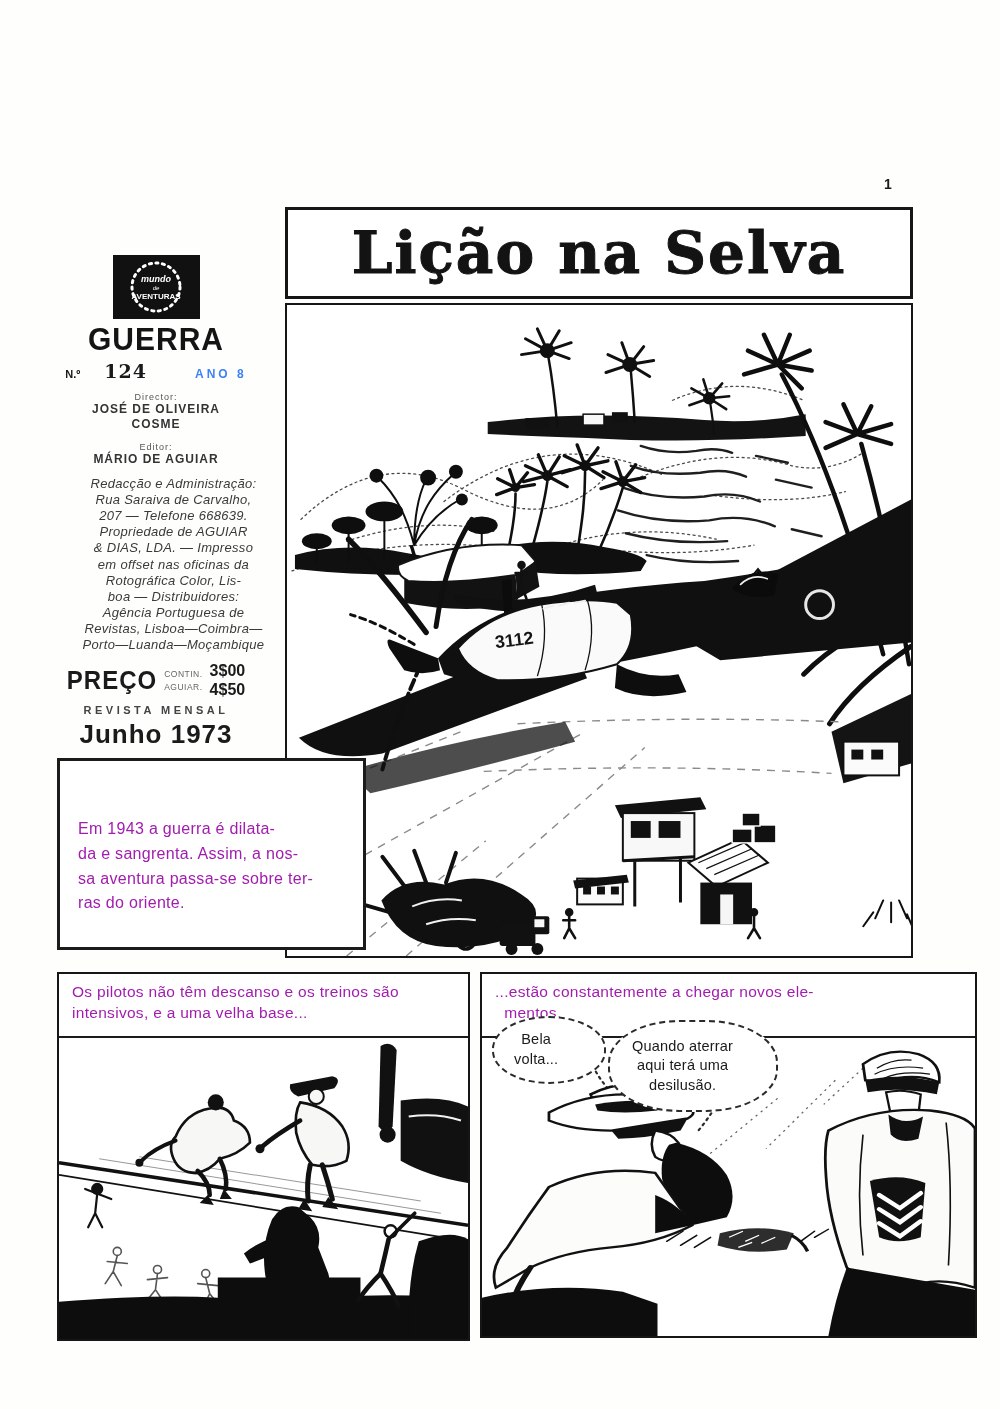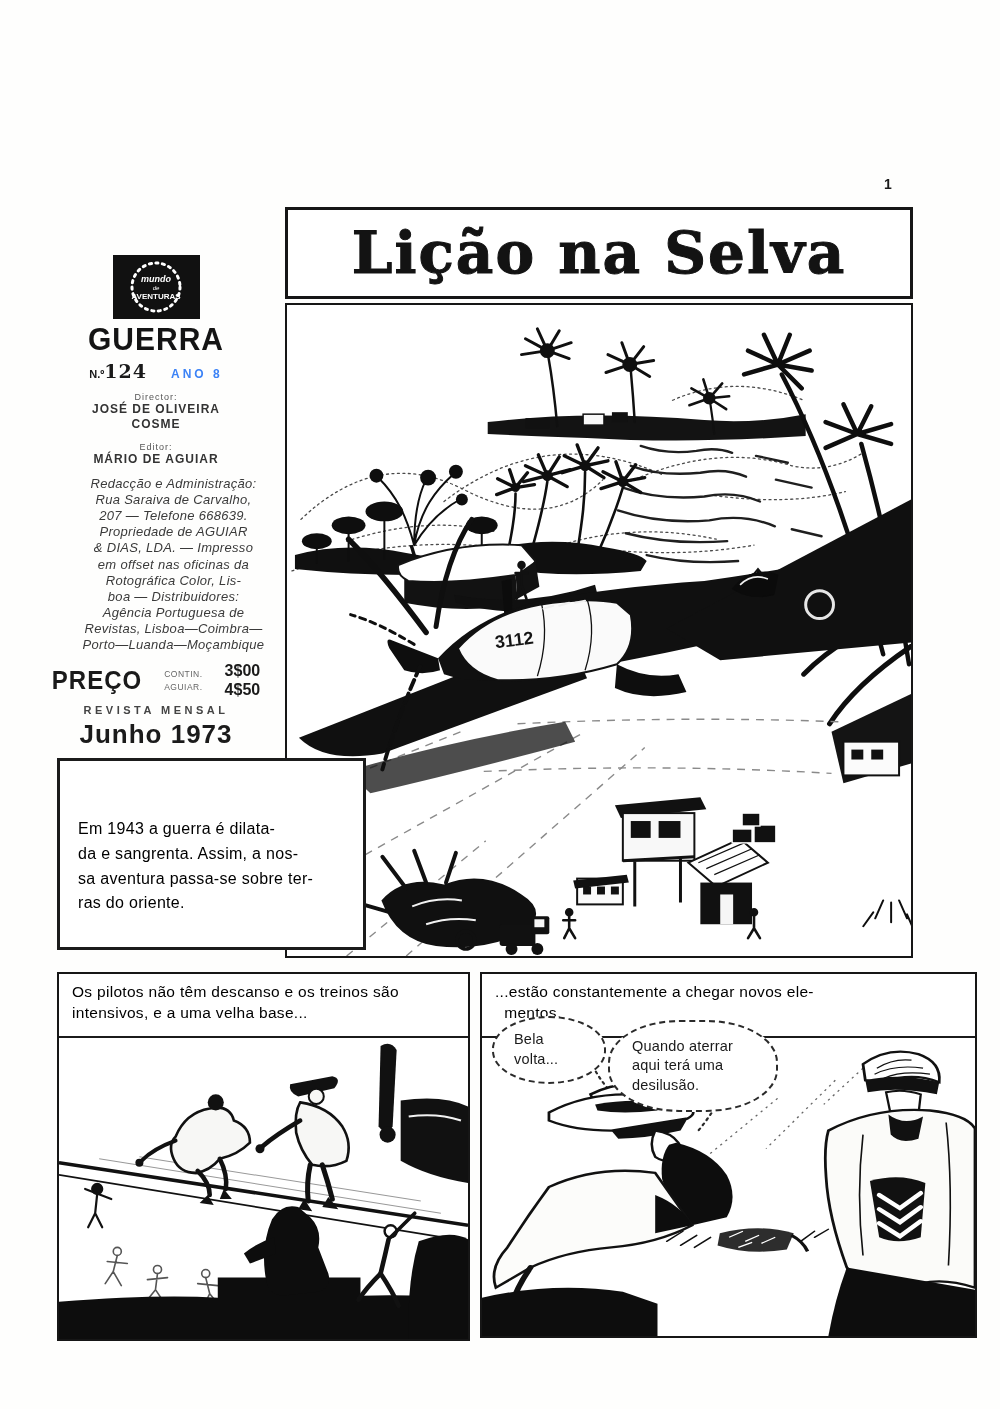--- a/index.html
+++ b/index.html
@@ -9,28 +9,28 @@
   .pre { white-space:pre-line; }
 
   
   .pageno { position:absolute; left:884px; top:176px; font-size:14px; font-weight:bold; }
 
   
   .mast { position:absolute; left:40px; top:255px; width:232px; text-align:center; }
   .logo { position:relative; width:87px; height:64px; margin:0 auto; background:#111; }
   .logo svg { position:absolute; inset:0; }
   .mag-name { margin-top:4px; font-size:30px; font-weight:900; letter-spacing:1px; transform:scaleY(1.05); color:#141414; }
-  .issue-row { margin-top:3px; display:flex; justify-content:center; align-items:baseline; gap:0; }
+  .issue-row { margin-top:3px; display:flex; justify-content:center; align-items:baseline; gap:24px; }
   .issue-label { font-size:11px; font-weight:bold; }
   .issue-num { font-family:"DejaVu Serif", serif; font-size:19px; font-weight:bold; letter-spacing:1px; }
   .year { font-size:12px; letter-spacing:3px; margin-left:24px; font-weight:bold; color:#3b82f6; }
   .tiny-label { margin-top:10px; font-size:9px; color:#555; letter-spacing:1px; }
   .person { font-size:12px; font-weight:bold; letter-spacing:1px; color:#333; line-height:1.25; }
   .imprint { margin-top:9px; text-align:center; padding-left:35px; font-size:13px; line-height:1.24; letter-spacing:.3px; color:#3a3a3a;font-style:italic; }
-  .price-row { margin-top:9px; display:flex; justify-content:center; align-items:center; gap:22px; }
+  .price-row { margin-top:9px; display:flex; justify-content:center; align-items:center; gap:7px; }
   .price-word { font-size:24px; font-weight:900; letter-spacing:1px; transform:scaleY(1.05); }
   .price-zones { text-align:left; font-size:8.5px; color:#666; line-height:1.5; letter-spacing:.5px; }
   .price-vals { text-align:left; font-size:16px; font-weight:900; line-height:1.15; }
   .periodicity { margin-top:5px; font-size:11px; letter-spacing:3.5px; color:#444; font-weight:bold; }
   .issue-date { margin-top:3px; font-size:26px; font-weight:800; letter-spacing:1px; color:#1b1b1b; }
 
   
   .title-box { position:absolute; left:285px; top:207px; width:628px; height:92px; border:3px solid #161616; display:flex; align-items:center; justify-content:center; background:#fff; }
   .story-title { font-family:"DejaVu Serif", serif; font-size:58px; font-weight:900; letter-spacing:2px; color:#131313; -webkit-text-stroke:1px #131313; }
   .main-panel { position:absolute; left:285px; top:303px; width:628px; height:655px; border:2.5px solid #161616; background:#fff; overflow:hidden; }
@@ -38,27 +38,27 @@
 
   
   .intro-box { position:absolute; left:57px; top:758px; width:309px; height:192px; border:3px solid #1b1b1b; background:#fff; padding:56px 14px 0 18px; }
   .intro-box .cap { font-size:16px; line-height:1.55; letter-spacing:.3px; }
 
   
   .panel { position:absolute; border:2.5px solid #161616; background:#fff; overflow:hidden; }
   .panel-left  { left:57px;  top:972px; width:413px; height:369px; }
   .panel-right { left:480px; top:972px; width:497px; height:366px; }
   .panel .strip { border-bottom:2px solid #1b1b1b; padding:8px 10px 7px 13px; min-height:64px; background:#fff; }
-  .cap { font-size:15.5px; line-height:1.35; letter-spacing:.3px; color:#000000; }
+  .cap { font-size:15.5px; line-height:1.35; letter-spacing:.3px; color:#a21caf; }
   .panel .art { position:absolute; left:0; right:0; bottom:0; }
   .panel-left  .art { top:66px; }
   .panel-right .art { top:70px; }
   .panel .art svg { display:block; width:100%; height:100%; }
 
-  .balloon { position:absolute; background:#fff; border:2px dashed #2a2a2a; text-align:left; font-size:14.5px; line-height:1.35; letter-spacing:.2px; z-index:3; display:flex; align-items:center; }
+  .balloon { position:absolute; background:#fff; border:2px dashed #2a2a2a; text-align:center; font-size:14.5px; line-height:1.35; letter-spacing:.2px; z-index:3; display:flex; align-items:center; }
   .balloon-1 { left:10px;  top:42px; width:114px; height:68px; border-radius:50% / 48%; padding:6px 10px 6px 20px; }
   .balloon-2 { left:126px; top:46px; width:170px; height:92px; border-radius:42% / 46%; padding:6px 10px 6px 22px; }
 </style>
 </head>
 <body>
 
 <div class="page">
 
   <div class="pageno">1</div>
 

